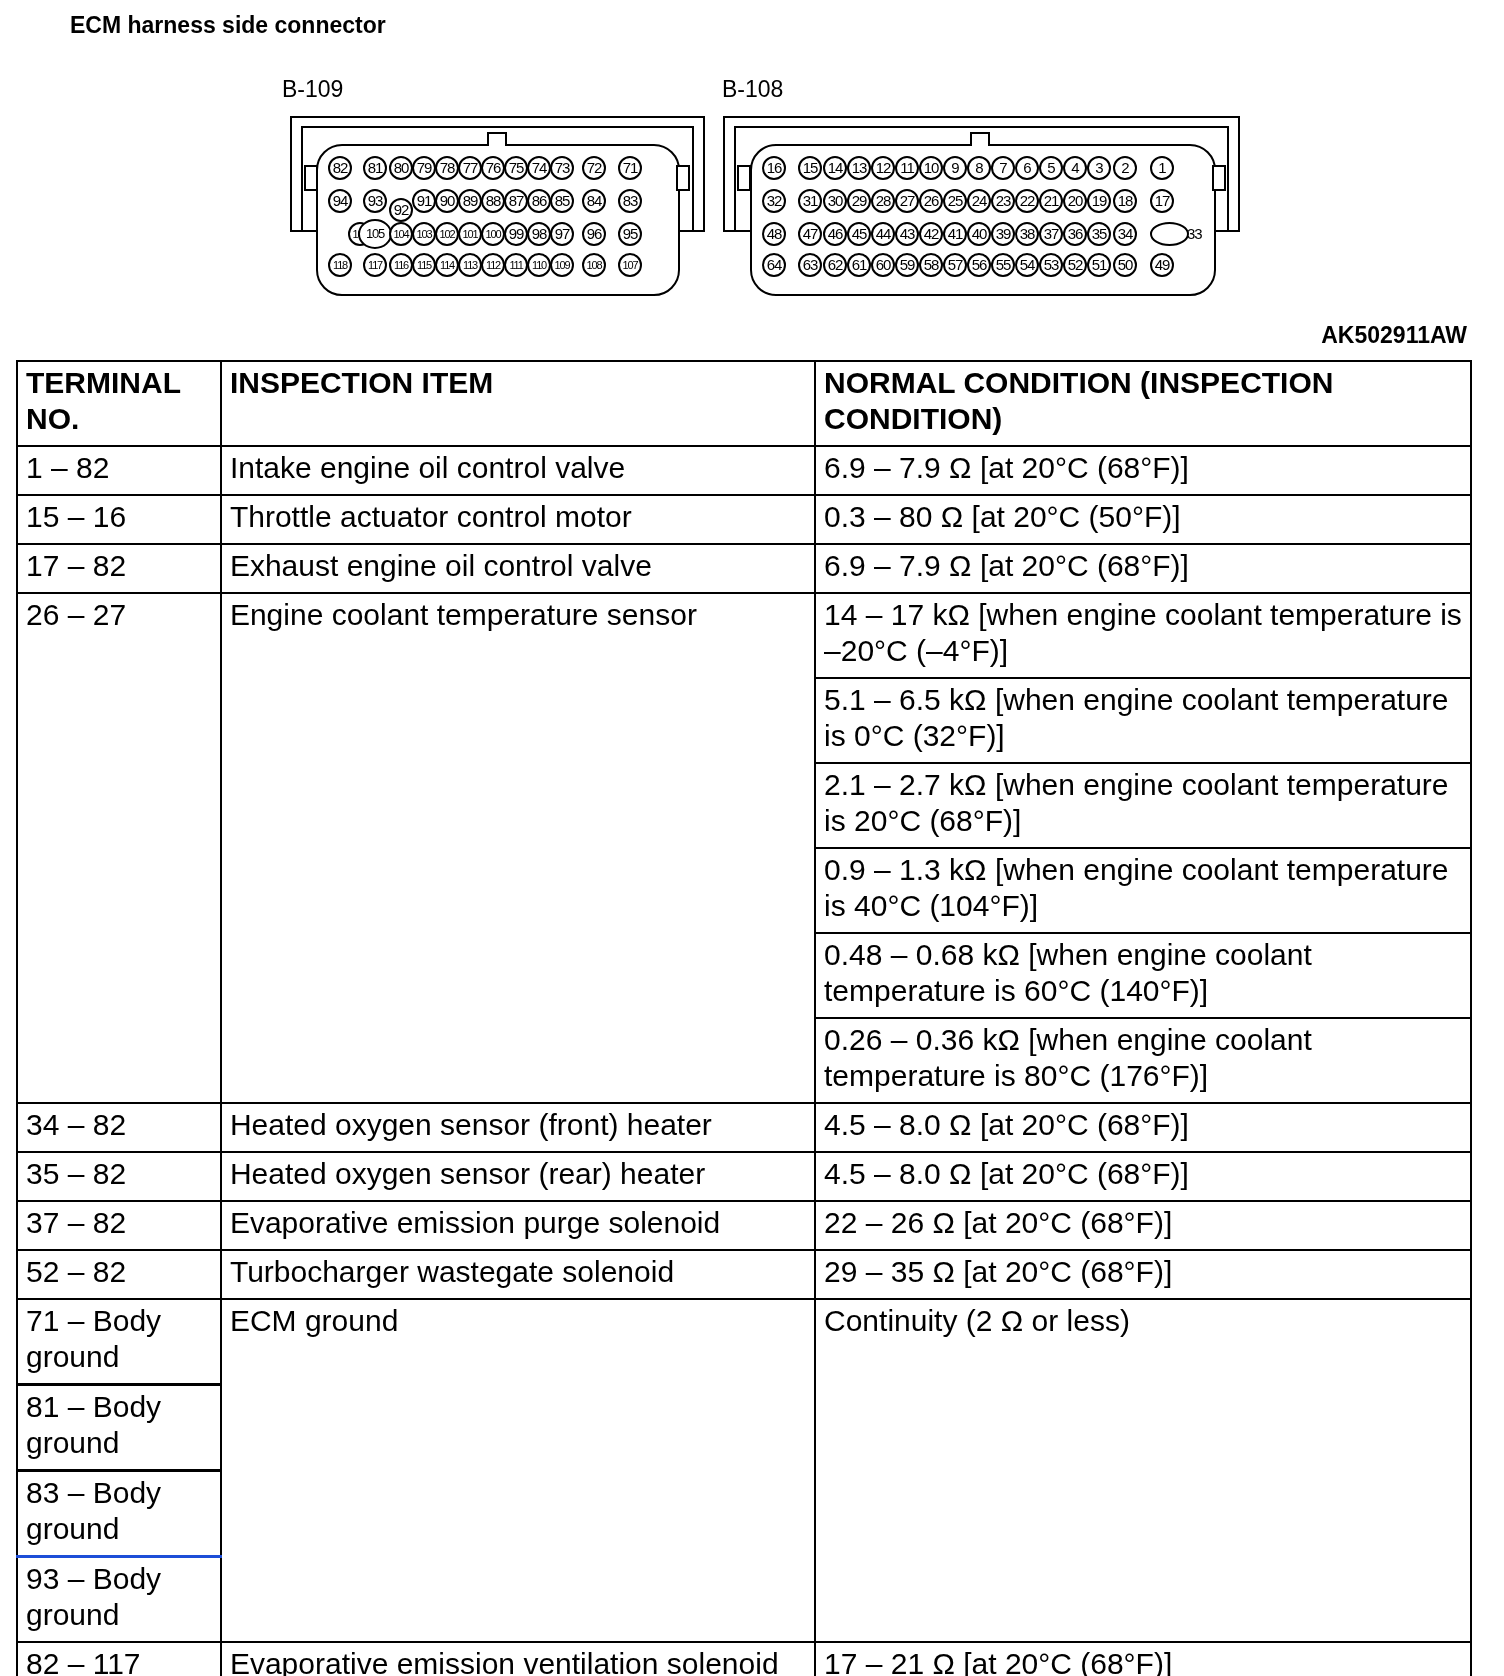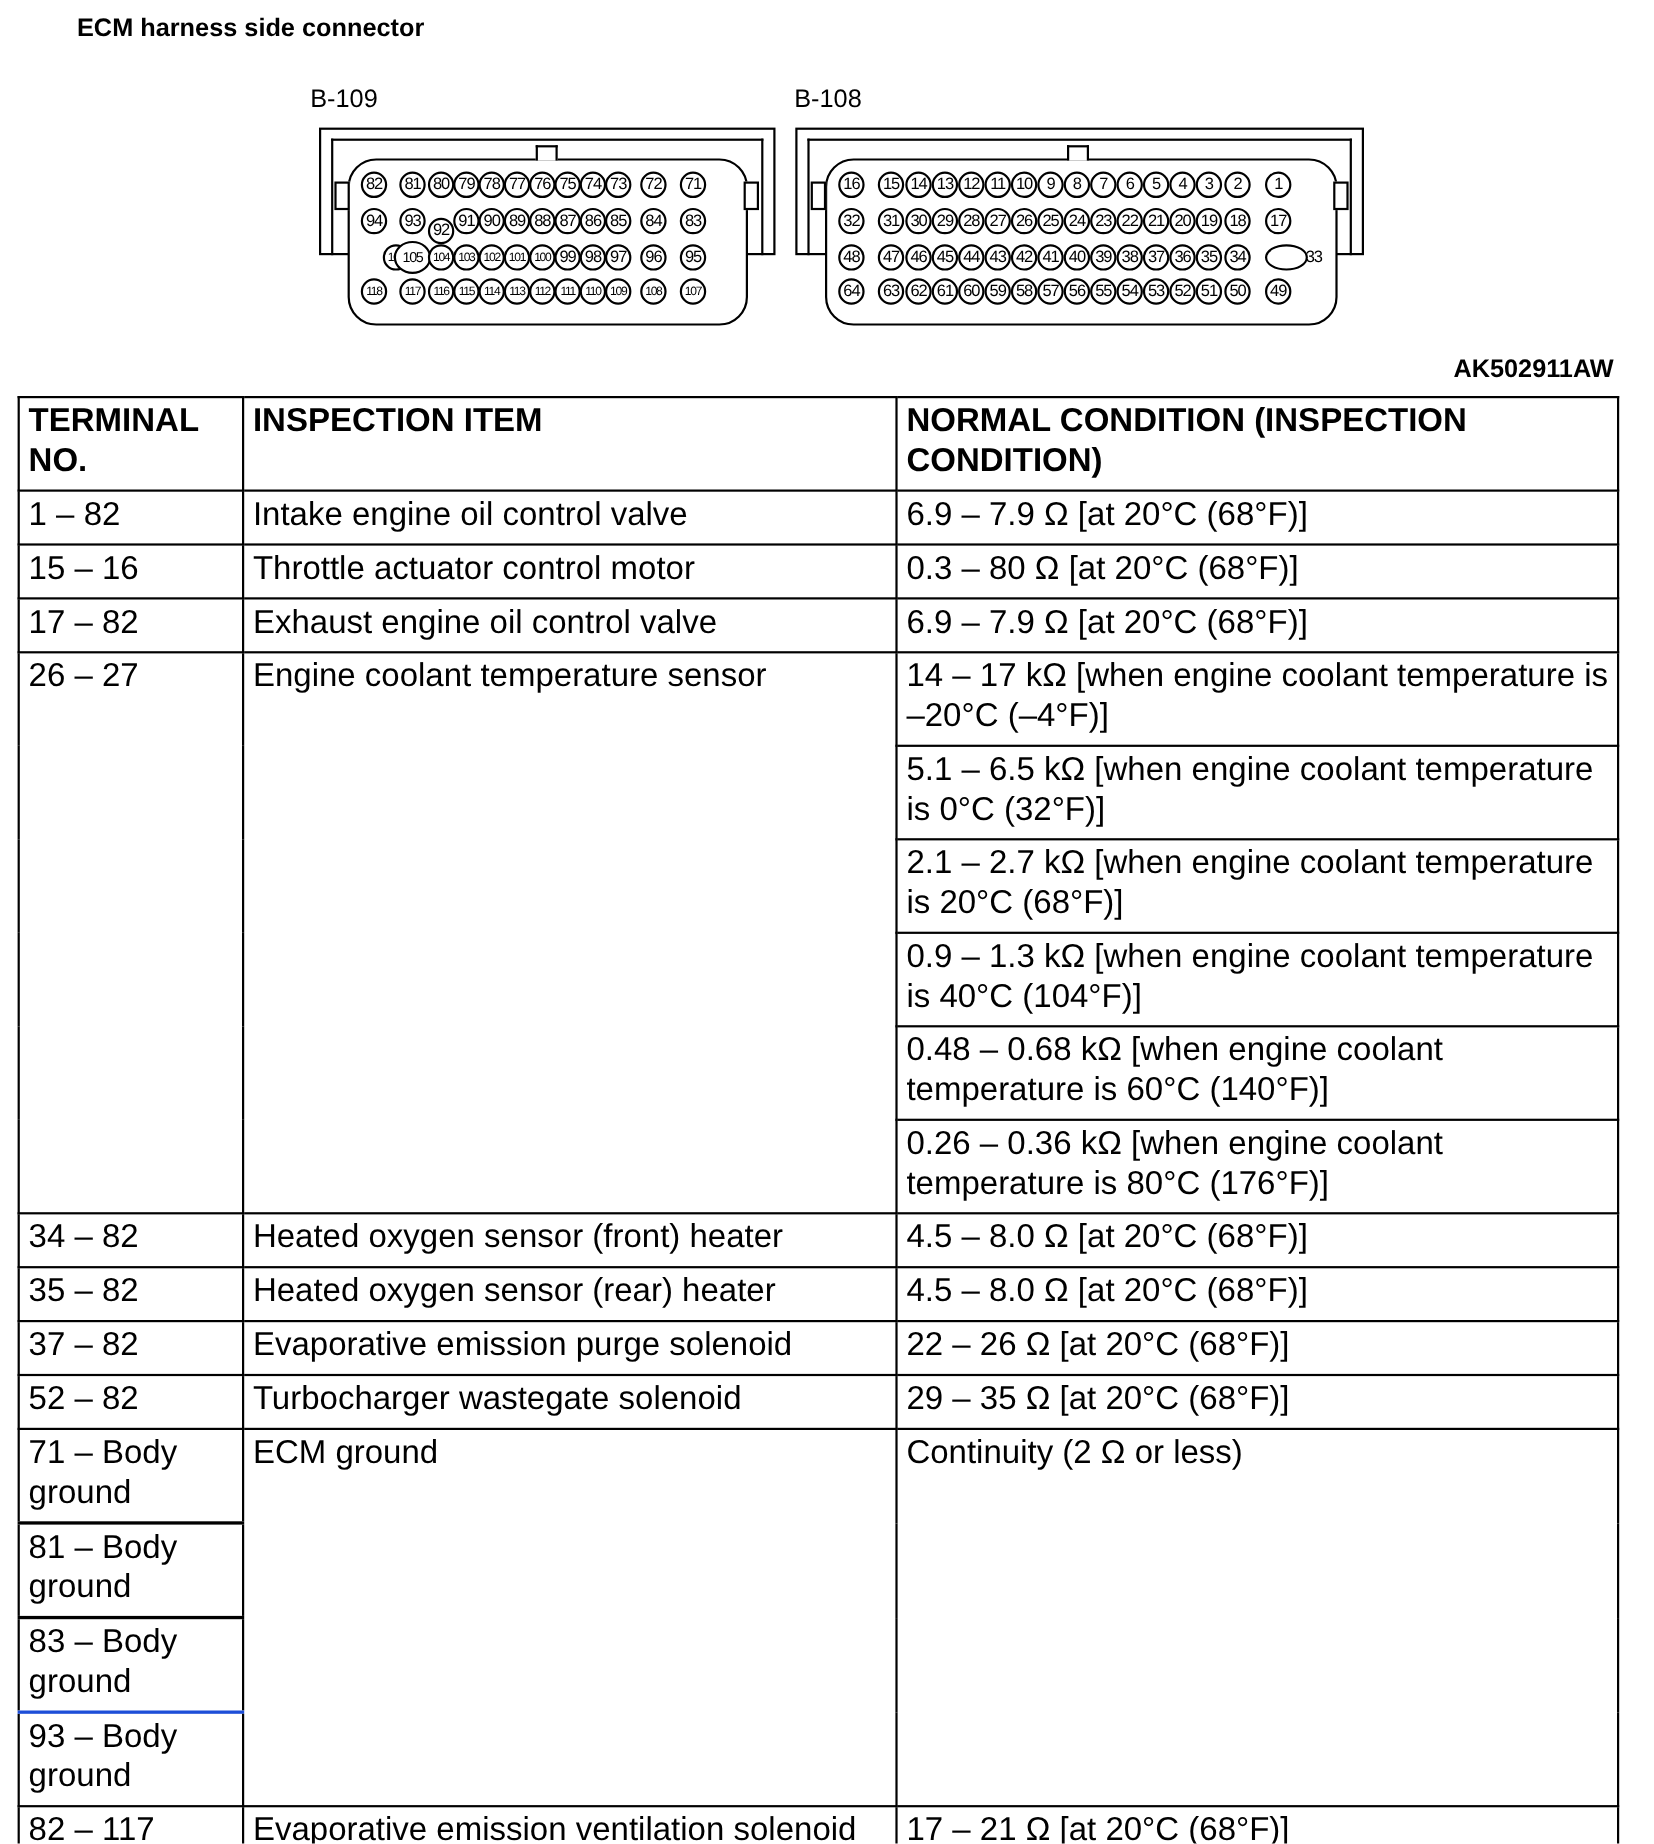--- a/index.html
+++ b/index.html
@@ -182,21 +182,21 @@
     <th>NORMAL CONDITION (INSPECTION CONDITION)</th>
   </tr>
   <tr style="height:47px;">
     <td>1 – 82</td>
     <td>Intake engine oil control valve</td>
     <td>6.9 – 7.9 Ω [at 20°C (68°F)]</td>
   </tr>
   <tr style="height:47px;">
     <td>15 – 16</td>
     <td>Throttle actuator control motor</td>
-    <td>0.3 – 80 Ω [at 20°C (68°F)]</td>
+    <td>0.3 – 80 Ω [at 20°C (50°F)]</td>
   </tr>
   <tr style="height:47px;">
     <td>17 – 82</td>
     <td>Exhaust engine oil control valve</td>
     <td>6.9 – 7.9 Ω [at 20°C (68°F)]</td>
   </tr>
   <tr class="thick-top" style="height:78px;">
     <td rowspan="6">26 – 27</td>
     <td rowspan="6">Engine coolant temperature sensor</td>
     <td>14 – 17 kΩ [when engine coolant temperature is –20°C (–4°F)]</td>

